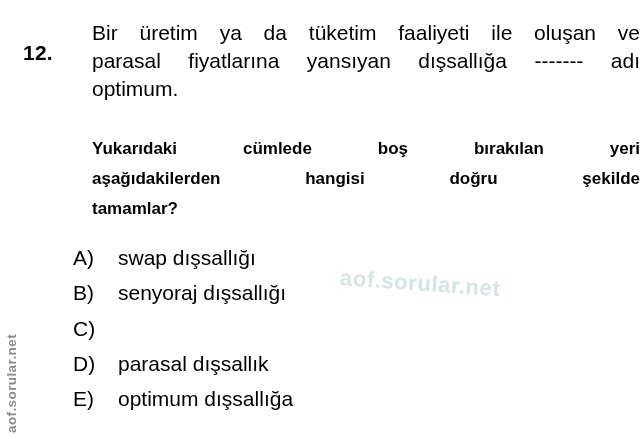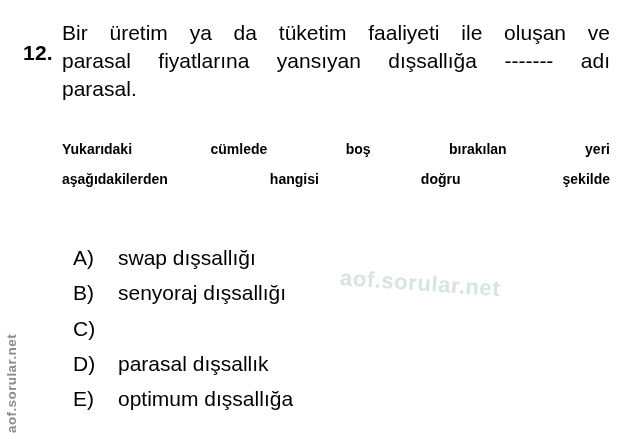--- a/index.html
+++ b/index.html
@@ -36,26 +36,26 @@
     font-size: 21px;
     line-height: 28px;
   }
 
   
   .q-prompt {
     position: absolute;
     left: 62px;
     top: 134px;
     width: 548px;
-    font-size: 14px;
+    font-size: 17px;
     line-height: 30px;
     font-weight: bold;
   }
 
-  .line { width: 100%; }
+  .line { width: 100%; margin-left: 30px; }
   .line.justify {
     text-align: justify;
     text-align-last: justify;
   }
 
   
   .options {
     position: absolute;
     left: 73px;
     top: 246px;
@@ -108,26 +108,27 @@
 </head>
 <body>
 
 <div class="page">
 
   <div class="q-number">12.</div>
 
   <div class="q-body">
     <div class="line justify">Bir üretim ya da tüketim faaliyeti ile oluşan ve</div>
     <div class="line justify">parasal fiyatlarına yansıyan dışsallığa ------- adı</div>
-    <div class="line">parasal.</div>
+    <div class="line">optimum.</div>
   </div>
 
   <div class="q-prompt">
     <div class="line justify">Yukarıdaki cümlede boş bırakılan yeri</div>
     <div class="line justify">aşağıdakilerden hangisi doğru şekilde</div>
+    <div class="line">tamamlar?</div>
   </div>
 
   <div class="options">
 
     <div class="opt-row">
       <span class="opt-letter">A)</span>
       <span class="opt-text">swap dışsallığı</span>
     </div>
 
     <div class="opt-row">

